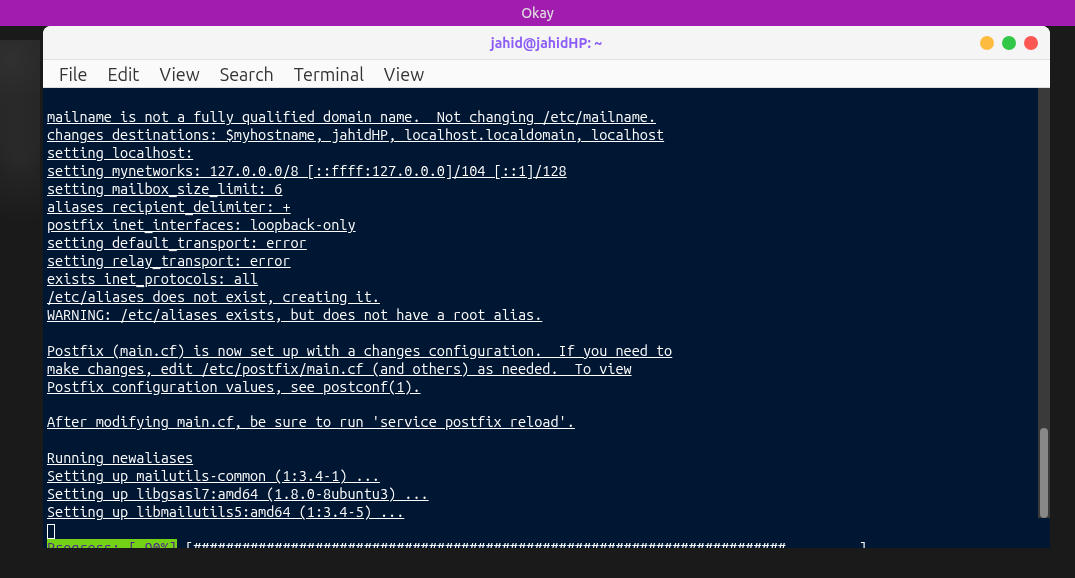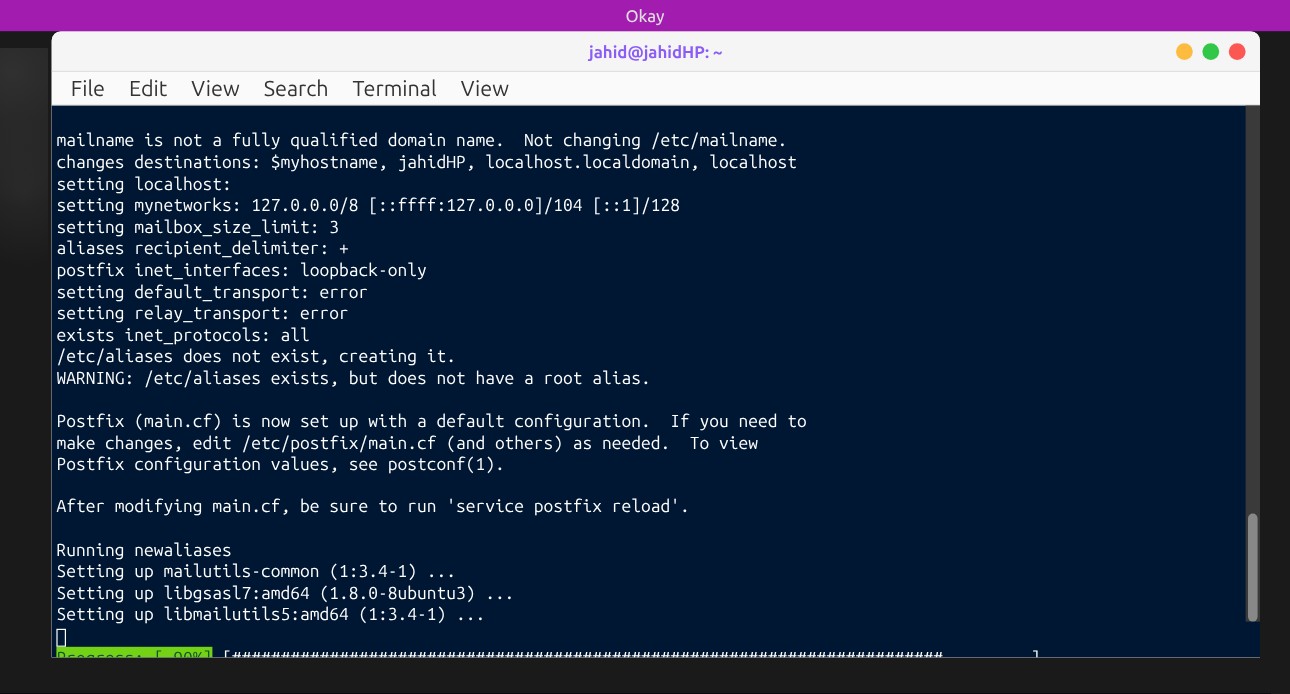--- a/index.html
+++ b/index.html
@@ -114,32 +114,33 @@
       font-family: "Ubuntu Mono", "DejaVu Sans Mono", "Courier New", monospace;
       font-size: 14.5px;
       line-height: 1.24;
       padding: 2px 4px;
       white-space: pre;
       overflow: hidden;
       position: relative;
     }
     .terminal-line {
       white-space: pre;
+      text-decoration: underline;
     }
     .cursor-block {
       display: inline-block;
       width: 8px;
       height: 15px;
       border: 1px solid #fff;
       vertical-align: bottom;
     }
     .progress-green {
       background: #4bda00;
       background: #73d216;
-      color: #14532d;
+      color: #4c1d95;
     }
     .scrollbar {
       position: absolute;
       right: 0;
       top: 62px;
       bottom: 30px;
       width: 12px;
       background: #3a3a3a;
     }
     .scrollbar-thumb {
@@ -178,39 +179,39 @@
     <span class="menu-item">Search</span>
     <span class="menu-item">Terminal</span>
     <span class="menu-item">View</span>
   </div>
 
   <div class="terminal-body">
 <span class="terminal-line">mailname is not a fully qualified domain name.  Not changing /etc/mailname.</span>
 <span class="terminal-line">changes destinations: $myhostname, jahidHP, localhost.localdomain, localhost</span>
 <span class="terminal-line">setting localhost:</span>
 <span class="terminal-line">setting mynetworks: 127.0.0.0/8 [::ffff:127.0.0.0]/104 [::1]/128</span>
-<span class="terminal-line">setting mailbox_size_limit: 3</span>
+<span class="terminal-line">setting mailbox_size_limit: 6</span>
 <span class="terminal-line">aliases recipient_delimiter: +</span>
 <span class="terminal-line">postfix inet_interfaces: loopback-only</span>
 <span class="terminal-line">setting default_transport: error</span>
 <span class="terminal-line">setting relay_transport: error</span>
 <span class="terminal-line">exists inet_protocols: all</span>
 <span class="terminal-line">/etc/aliases does not exist, creating it.</span>
 <span class="terminal-line">WARNING: /etc/aliases exists, but does not have a root alias.</span>
 <span class="terminal-line"></span>
-<span class="terminal-line">Postfix (main.cf) is now set up with a default configuration.  If you need to</span>
+<span class="terminal-line">Postfix (main.cf) is now set up with a changes configuration.  If you need to</span>
 <span class="terminal-line">make changes, edit /etc/postfix/main.cf (and others) as needed.  To view</span>
 <span class="terminal-line">Postfix configuration values, see postconf(1).</span>
 <span class="terminal-line"></span>
 <span class="terminal-line">After modifying main.cf, be sure to run 'service postfix reload'.</span>
 <span class="terminal-line"></span>
 <span class="terminal-line">Running newaliases</span>
 <span class="terminal-line">Setting up mailutils-common (1:3.4-1) ...</span>
 <span class="terminal-line">Setting up libgsasl7:amd64 (1.8.0-8ubuntu3) ...</span>
-<span class="terminal-line">Setting up libmailutils5:amd64 (1:3.4-1) ...</span>
+<span class="terminal-line">Setting up libmailutils5:amd64 (1:3.4-5) ...</span>
 <span class="cursor-block"></span>
 <span class="progress-green">Progress: [ 90%]</span><span> [#########################################################################.........] </span>
   </div>
 
   <div class="scrollbar">
     <div class="scrollbar-thumb"></div>
   </div>
 </div>
 
 </body></html>

